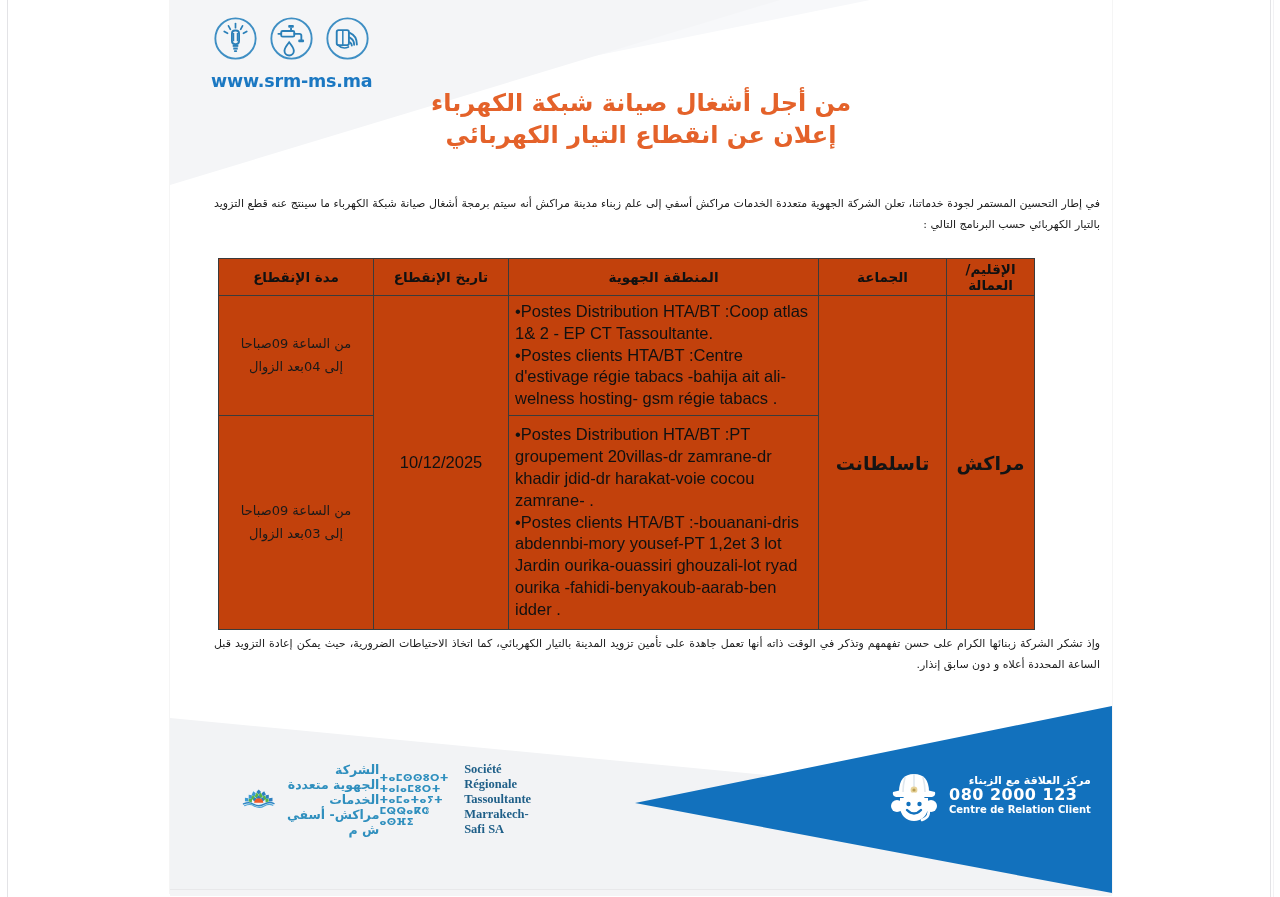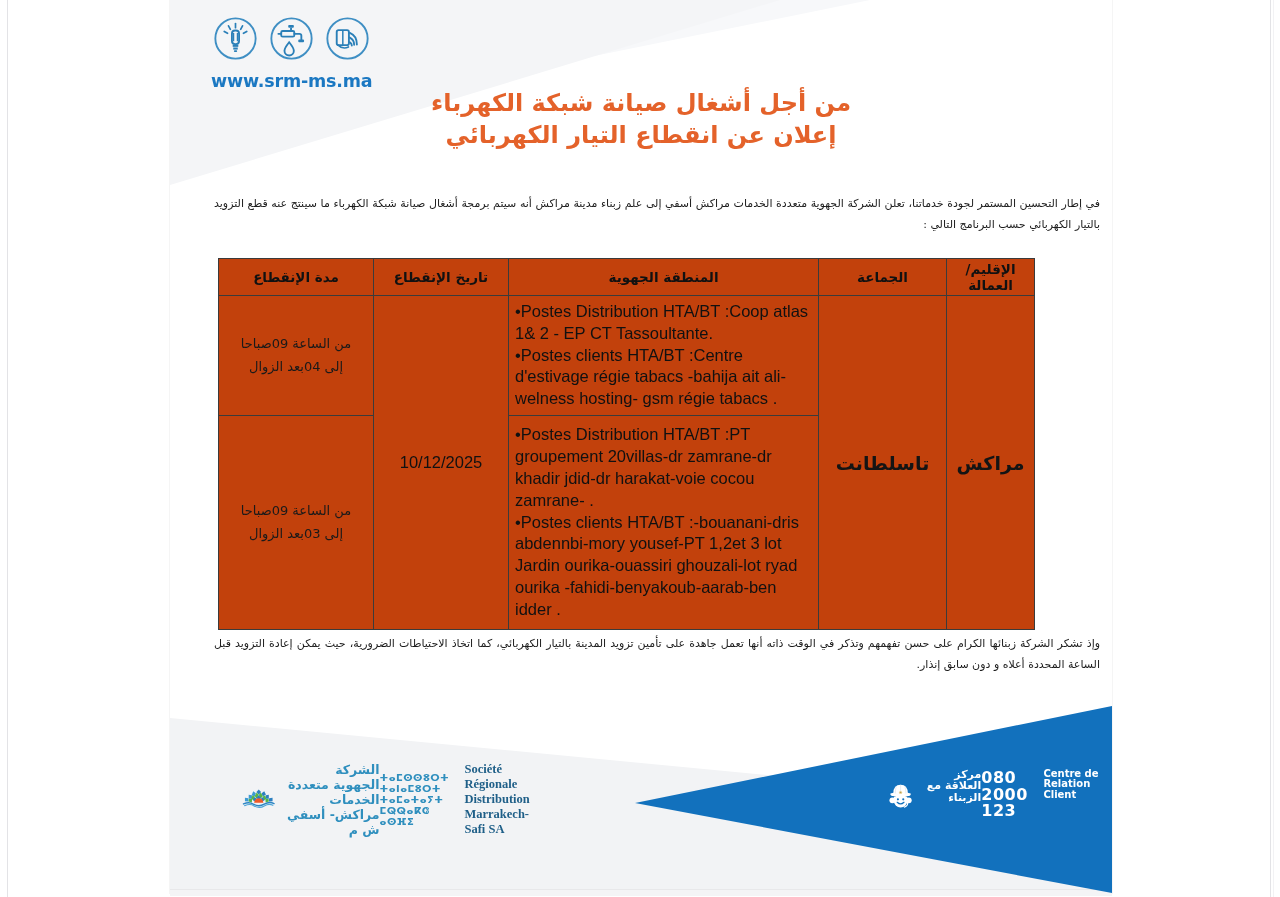--- a/index.html
+++ b/index.html
@@ -169,21 +169,21 @@
   .logo-fr{
     font-family:"Liberation Serif", serif;
     color:#1f5f88;font-size:12.5px;font-weight:bold;margin-top:1px;
   }
 
   
   .callcentre{
     position:absolute;left:718px;top:768px;z-index:4;
     display:flex;align-items:center;gap:9px;
   }
-  .cc-text{display:flex;flex-direction:row;line-height:1.05;}
+  .cc-text{display:flex;flex-direction:column;line-height:1.05;}
   .cc-ar{
     font-family:"DejaVu Sans", sans-serif;direction:rtl;
     color:#ffffff;font-size:11px;font-weight:bold;text-align:right;
   }
   .cc-num{
     font-family:"DejaVu Sans", sans-serif;
     color:#ffffff;font-size:16px;font-weight:bold;letter-spacing:0.5px;
     margin:1px 0;
   }
   .cc-fr{
@@ -329,21 +329,21 @@
           <polygon points="108,30 113,41 105,46 100,36" fill="#2c7fc0"></polygon>
 
           <path d="M93 34 a16 16 0 0 1 16 16 h-32 a16 16 0 0 1 16 -16 z" fill="#ef5a28"></path>
 
           <path d="M40 54 q20 -9 34 1 q20 11 38 0 q18 -10 34 -2" fill="none" stroke="#2c85c4" stroke-width="5" stroke-linecap="round"></path>
           <path d="M44 60 q20 -8 32 1 q20 10 36 0 q17 -9 30 -2" fill="none" stroke="#4ea5d8" stroke-width="4" stroke-linecap="round"></path>
         </g>
       </svg>
       <div class="logo-ar">الشركة الجهوية متعددة الخدمات مراكش- أسفي ش م</div>
       <div class="logo-tif">ⵜⴰⵎⵙⵙⵓⵔⵜ ⵜⴰⵏⴰⵎⵓⵔⵜ ⵜⴰⵎⴰⵜⴰⵢⵜ ⵎⵕⵕⴰⴽⵛ ⴰⵙⴼⵉ</div>
-      <div class="logo-fr">Société Régionale Distribution Marrakech-Safi SA</div>
+      <div class="logo-fr">Société Régionale Tassoultante Marrakech-Safi SA</div>
     </div>
 
     <div class="callcentre">
       <svg width="52" height="54" viewBox="0 0 52 54">
 
         <path d="M5 24 q21 -7 42 0 q1 4 -3 5 h-36 q-4 -1 -3 -5 z" fill="#ffffff"></path>
 
         <path d="M11 24 q0 -18 15 -18 q15 0 15 18 z" fill="#ffffff"></path>
         <path d="M26 6 v18" stroke="#dfe7ee" stroke-width="1.6"></path>
         <path d="M17 9 q-2 8 -2 15" stroke="#dfe7ee" stroke-width="1.6" fill="none"></path>

